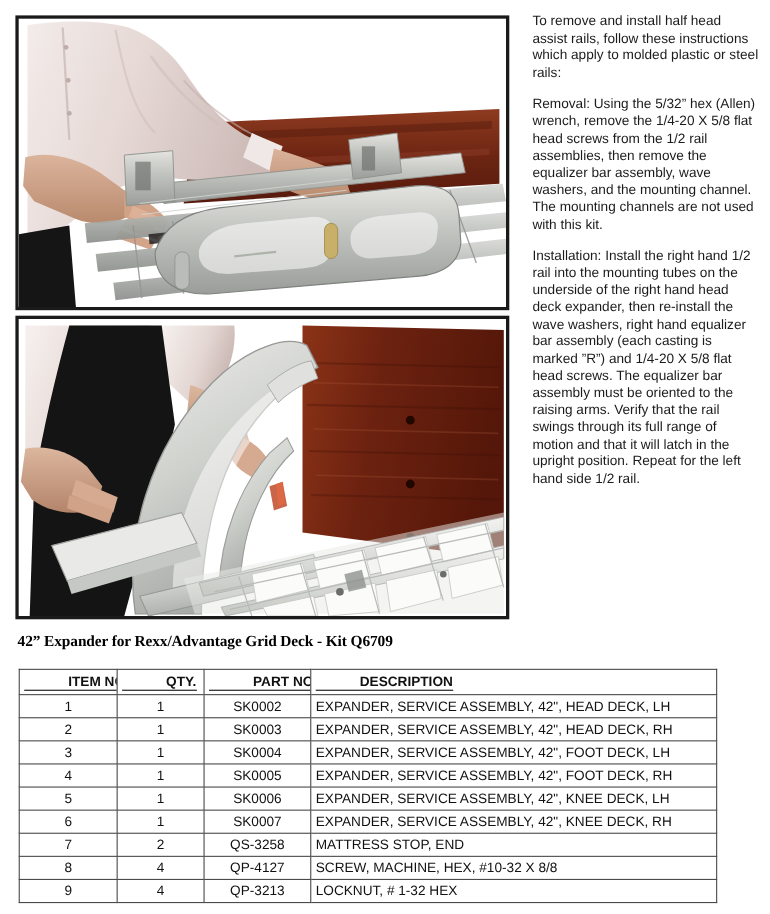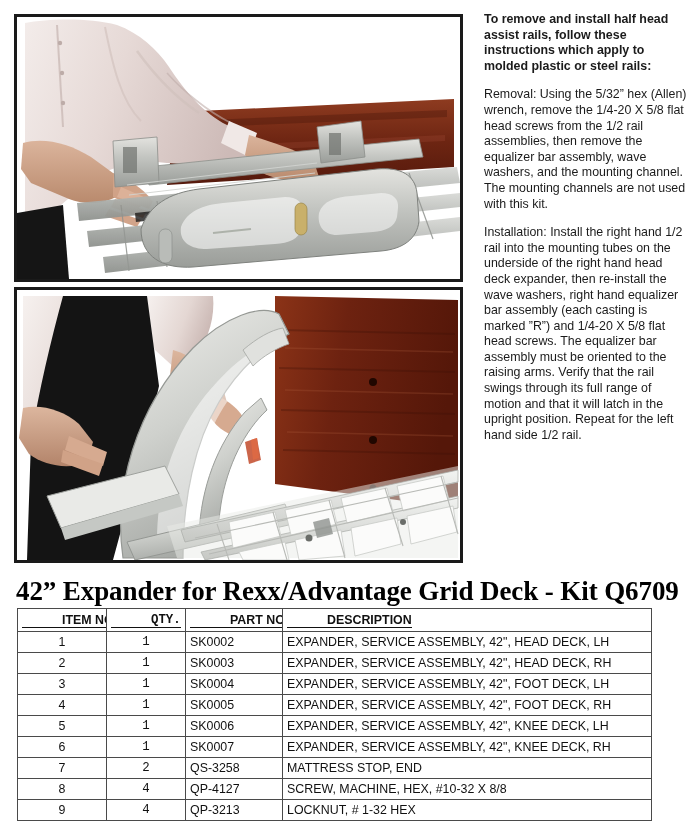--- a/index.html
+++ b/index.html
@@ -42,32 +42,32 @@
     width: 206px;
   }
   .para {
     font-size: 12.4px;
     line-height: 15.6px;
     color: #1b1b1b;
     margin: 0 0 13px 0;
     text-align: left;
     font-family: "Liberation Sans", sans-serif;
   }
-  .para.lead { font-weight: bold; }
+  .para.lead { font-weight: normal; }
   .para .lbl { font-weight: normal; }
 
   
   #kit-title {
     position: absolute;
     left: 16px;
     top: 576px;
     width: 660px;
     font-family: "Liberation Serif", serif;
     font-weight: bold;
-    font-size: 27px;
+    font-size: 14px;
     letter-spacing: -0.1px;
     color: #000000;
     white-space: nowrap;
   }
 
   
   #parts-table-wrap {
     position: absolute;
     left: 17px;
     top: 608px;
@@ -95,22 +95,22 @@
     text-align: left;
     height: 22px;
   }
   table.parts th .hdr-underline {
     border-bottom: 1.5px solid #111111;
     display: inline-block;
     line-height: 14px;
     padding-left: 40px;
   }
   th.c-item, td.c-item { width: 80px; text-align: center; }
-  th.c-qty,  td.c-qty  { width: 70px; text-align: center; font-family: Liberation Mono, monospace; }
-  th.c-part, td.c-part { width: 88px; text-align: left; }
+  th.c-qty,  td.c-qty  { width: 70px; text-align: center; }
+  th.c-part, td.c-part { width: 88px; text-align: center; }
   th.c-desc, td.c-desc { width: 360px; text-align: left; padding-left: 7px; }
   th.c-item .hdr-underline,
   th.c-qty  .hdr-underline,
   th.c-part .hdr-underline { display: inline-block; }
   th.c-desc { padding-left: 7px; margin-left: 20px; }
 </style>
 </head>
 <body>
 
 <div id="top-region">

